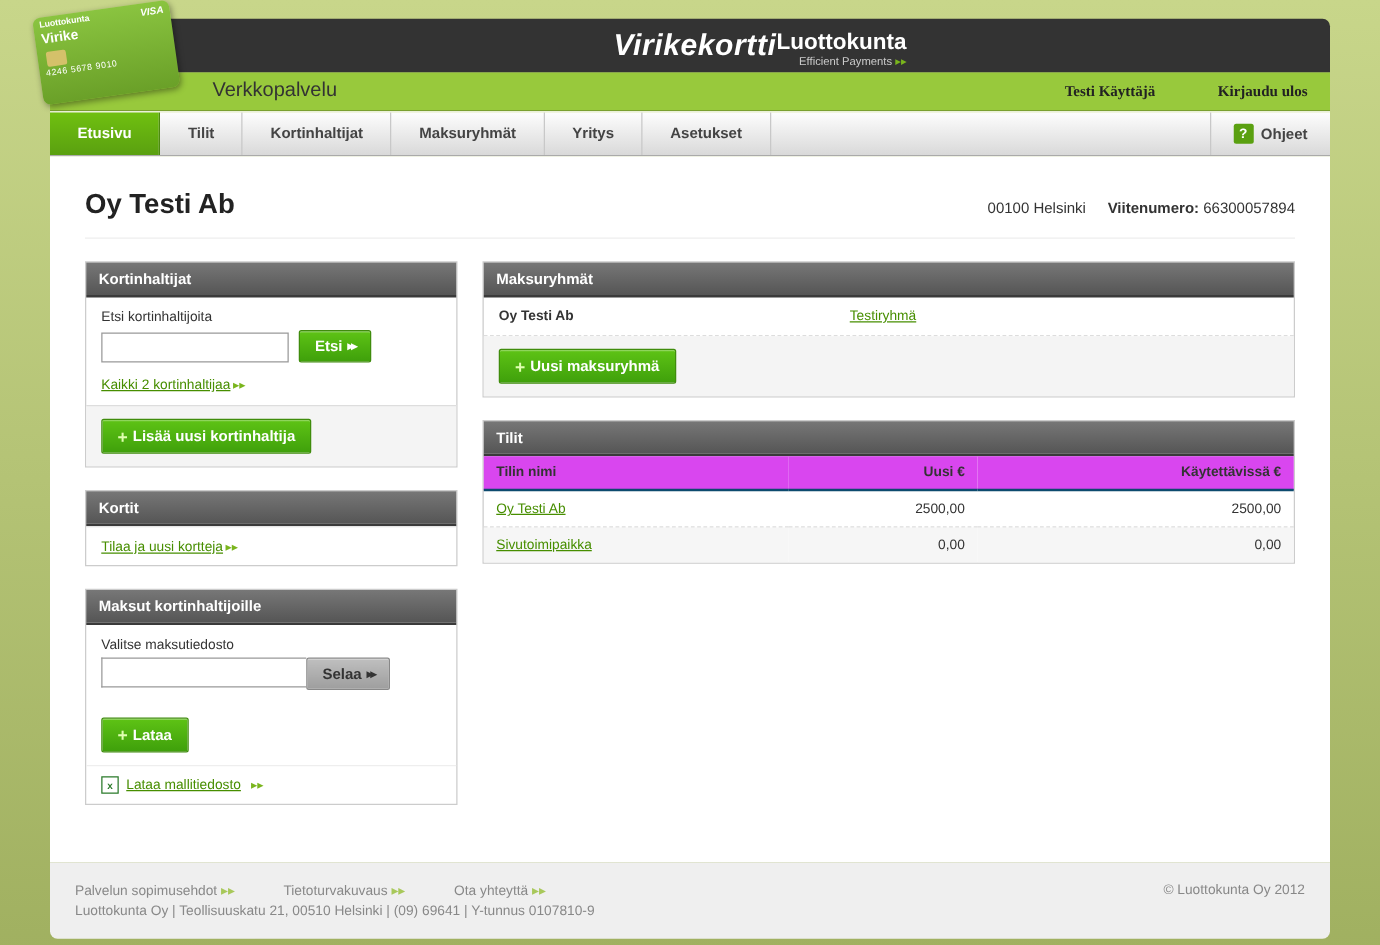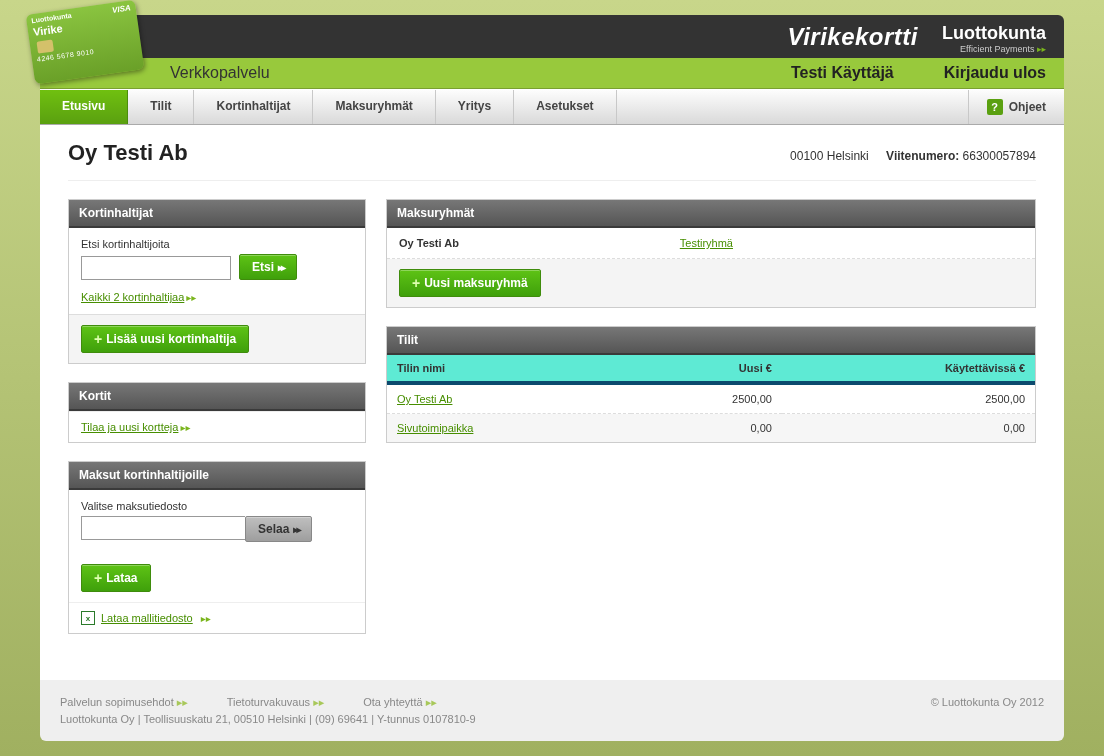--- a/index.html
+++ b/index.html
@@ -35,40 +35,39 @@
   .card-img .virike { position: absolute; top: 12px; left: 5px; font-size: 11px; font-weight: bold; }
   .card-img .chip { position: absolute; top: 28px; left: 7px; width: 16px; height: 12px; background: #d4c16a; border-radius: 2px; }
   .card-img .num { position: absolute; top: 42px; left: 5px; font-size: 7px; letter-spacing: 0.5px; }
 
   .title-bar {
     background: #333;
     color: #fff;
     padding: 8px 18px 4px 130px;
     border-radius: 6px 6px 0 0;
     display: flex;
-    justify-content: flex-end;
+    justify-content: center;
     align-items: flex-start;
-    gap: 24px;
   }
   .title-bar h1 { font-size: 24px; font-weight: bold; font-style: italic; letter-spacing: 0.5px; }
   .logo-right { text-align: right; }
   .logo-right .l1 { font-size: 18px; font-weight: bold; }
   .logo-right .l2 { font-size: 9px; color: #ccc; }
   .logo-right .arr { color: #7ab51d; }
 
   .sub-bar {
     background: #98c93c;
     padding: 6px 18px 6px 130px;
     display: flex;
     justify-content: space-between;
     align-items: center;
     border-bottom: 1px solid #7aa030;
   }
   .sub-bar .sub-title { font-size: 16px; color: #333; }
-  .sub-bar .user-area { display: flex; gap: 50px; font-size: 16px; color: #222; font-weight: bold; }
+  .sub-bar .user-area { display: flex; gap: 50px; font-size: 12px; color: #222; font-weight: bold; font-family: Liberation Serif, serif; }
   .sub-bar .user-area a { color: #222; text-decoration: none; cursor: pointer; }
 
   .nav-bar {
     background: linear-gradient(to bottom, #fdfdfd, #d9d9d9);
     display: flex;
     border-top: 1px solid #fff;
     border-bottom: 1px solid #aaa;
     align-items: stretch;
   }
   .nav-item {
@@ -92,21 +91,21 @@
     cursor: pointer;
     border-left: 1px solid #c8c8c8;
     display: flex;
     align-items: center;
     gap: 6px;
   }
   .help-icon { display: inline-block; width: 16px; height: 16px; background: #5aa010; color: #fff; text-align: center; line-height: 16px; font-weight: bold; border-radius: 2px; font-size: 11px; }
 
   .main-panel {
     background: #fff;
-    padding: 8px 28px 28px;
+    padding: 18px 28px 28px;
   }
   .page-head {
     display: flex;
     justify-content: space-between;
     align-items: baseline;
     border-bottom: 1px solid #eee;
     padding-bottom: 14px;
     margin-bottom: 18px;
   }
   .page-head h2 { font-size: 22px; font-weight: bold; color: #222; }
@@ -161,21 +160,21 @@
   }
   .btn .plus { font-size: 14px; font-weight: bold; color: #dfffb0; }
   .btn .arr { font-size: 10px; letter-spacing: -2px; }
 
   a.link { color: #478e00; text-decoration: underline; font-size: 11px; cursor: pointer; }
   .link-arr { color: #7ab51d; text-decoration: none; font-size: 10px; margin-left: 2px; }
 
   .row-link { padding: 8px 12px; border-top: 1px solid #eee; }
 
   table.data { width: 100%; border-collapse: collapse; font-size: 11px; }
-  table.data th { text-align: left; background: #5eead4; padding: 7px 10px; font-weight: bold; color: #333; border-bottom: 4px solid #0c4a6e; margin-top: 37px; }
+  table.data th { text-align: left; background: #d946ef; padding: 7px 10px; font-weight: bold; color: #333; border-bottom: 2px solid #0c4a6e; margin-top: 37px; }
   table.data th.r, table.data td.r { text-align: right; }
   table.data td { padding: 8px 10px; border-bottom: 1px dashed #ddd; }
   table.data tr.alt td { background: #f6f6f6; }
   table.data tr:last-child td { border-bottom: none; }
 
   .group-row { display: flex; padding: 9px 12px; font-size: 11px; border-bottom: 1px dashed #ddd; }
   .group-row .g-name { width: 45%; font-weight: bold; color: #333; }
   .group-row .g-link { flex: 1; }
 
   .action-row { padding: 10px 12px; background: #f4f4f4; }

